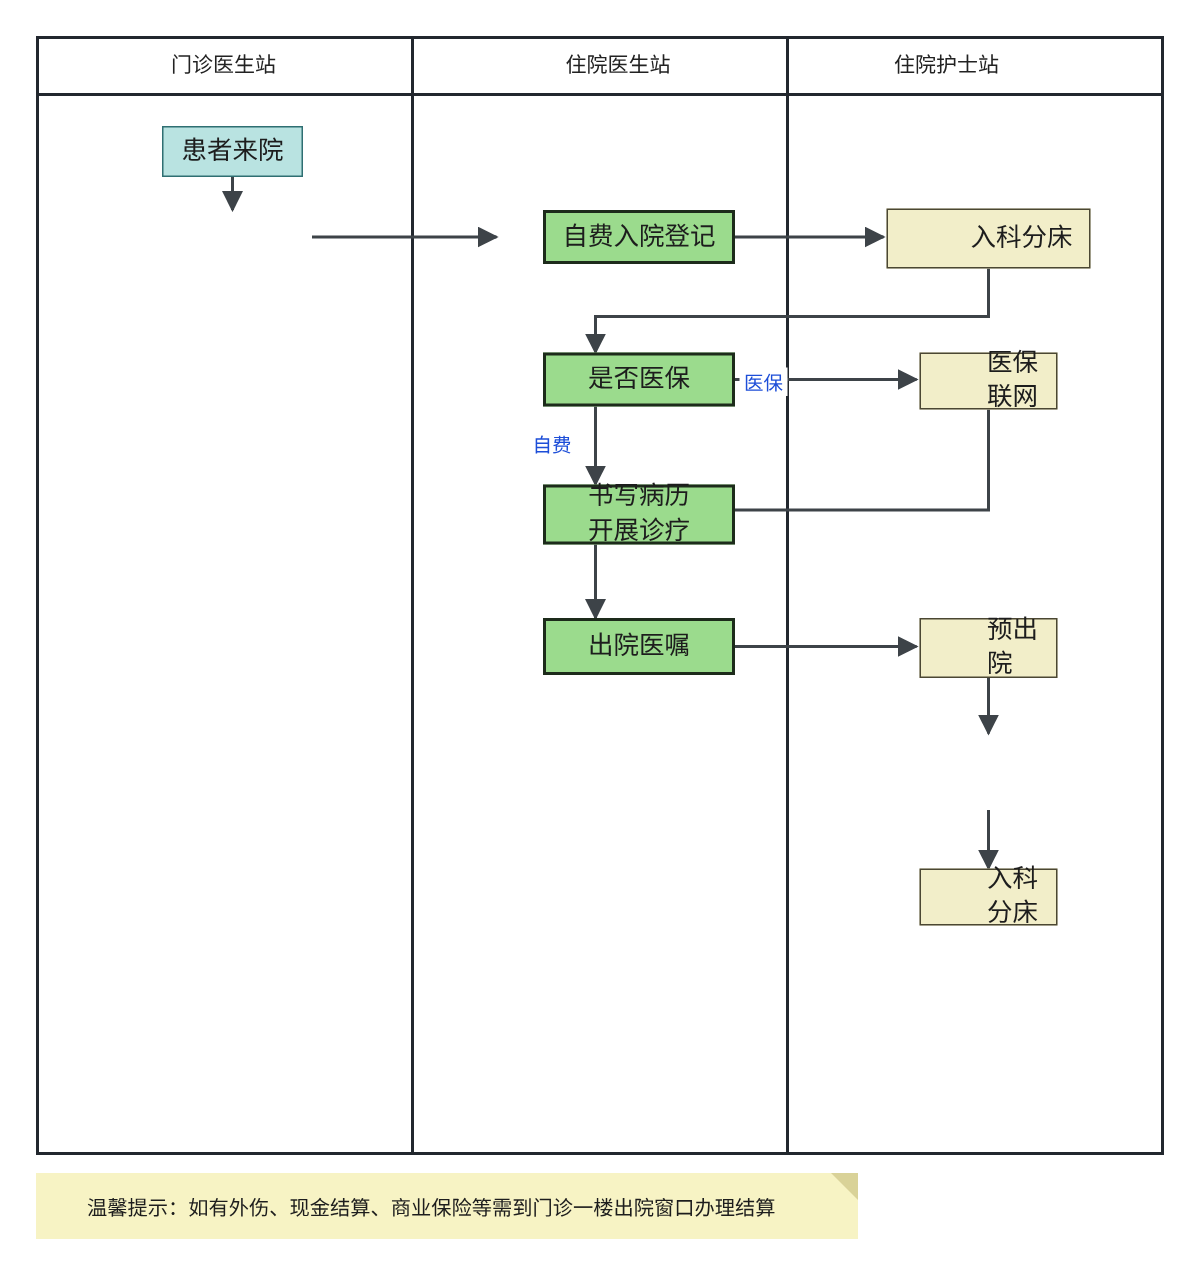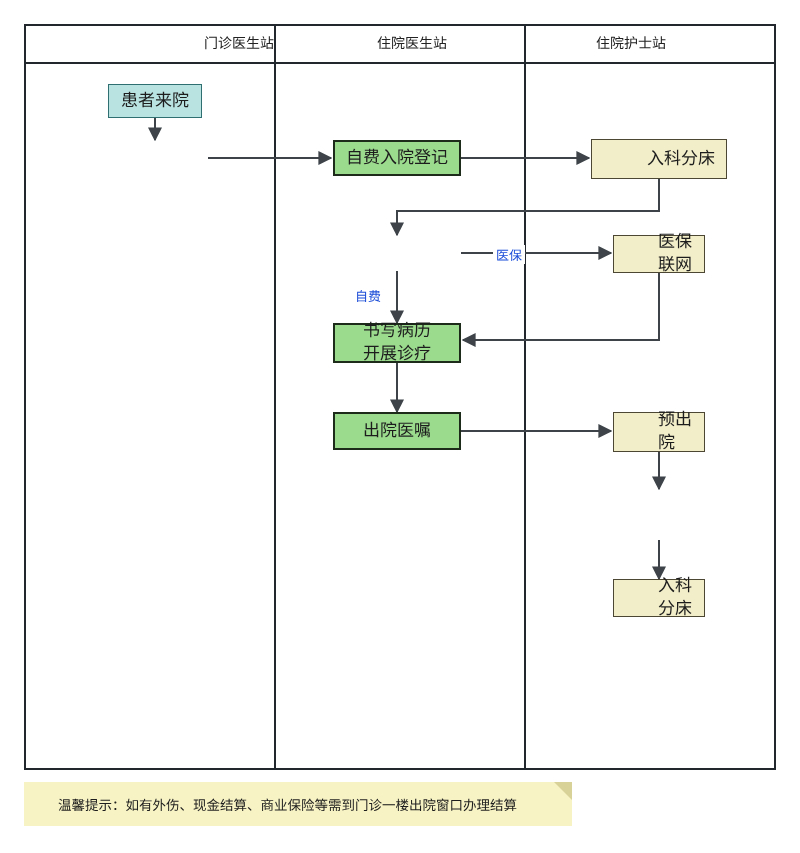--- a/index.html
+++ b/index.html
@@ -56,21 +56,21 @@
   .lane-title {
     position: absolute;
     top: 24px;
     height: 38px;
     line-height: 38px;
     text-align: center;
     font-size: 14px;
     color: #222222;
     white-space: nowrap;
   }
-  .lane-title.t1 { left: 24px;  width: 250px; text-align: right; }
+  .lane-title.t1 { left: 24px;  width: 250px; }
   .lane-title.t2 { left: 276px; width: 272px; }
   .lane-title.t3 { left: 526px; width: 210px; }
 
   
   .node {
     position: absolute;
     box-sizing: border-box;
     display: flex;
     align-items: center;
     justify-content: center;
@@ -85,20 +85,21 @@
     background: #b9e3e1;
     border: 1.6px solid #2f6f72;
   }
   .node.teal-thick {
     background: #9fdcdb;
     border: 2.6px solid #15333a;
   }
   .node.green {
     background: #9bdb8d;
     border: 2.4px solid #1d2b1b;
+    margin-left: 29px;
   }
   .node.cream {
     background: #f2eec9;
     border: 1.8px solid #4b4733;
     padding-left: 44px;
   }
   .node.cream-round {
     background: #f2eec9;
     border: 1.8px solid #4b4733;
     border-radius: 9px;
@@ -202,20 +203,21 @@
 
       <path d="M 659 540 L 659 579"></path>
     </g>
   </svg>
 
   <div class="node teal-thin" style="left:108px; top:84px; width:94px; height:34px;">患者来院</div>
 
 
   <div class="node green" style="left:333px; top:140px; width:128px; height:36px;">自费入院登记</div>
 
+  <div class="node green" style="left:333px; top:235px; width:128px; height:36px;">是否医保</div>
 
   <div class="node green" style="left:333px; top:323px; width:128px; height:40px;">书写病历
 开展诊疗</div>
 
   <div class="node green" style="left:333px; top:412px; width:128px; height:38px;">出院医嘱</div>
 
   <div class="node cream" style="left:591px; top:139px; width:136px; height:40px;">入科分床</div>
 
   <div class="node cream" style="left:613px; top:235px; width:92px; height:38px;">医保联网</div>
 

